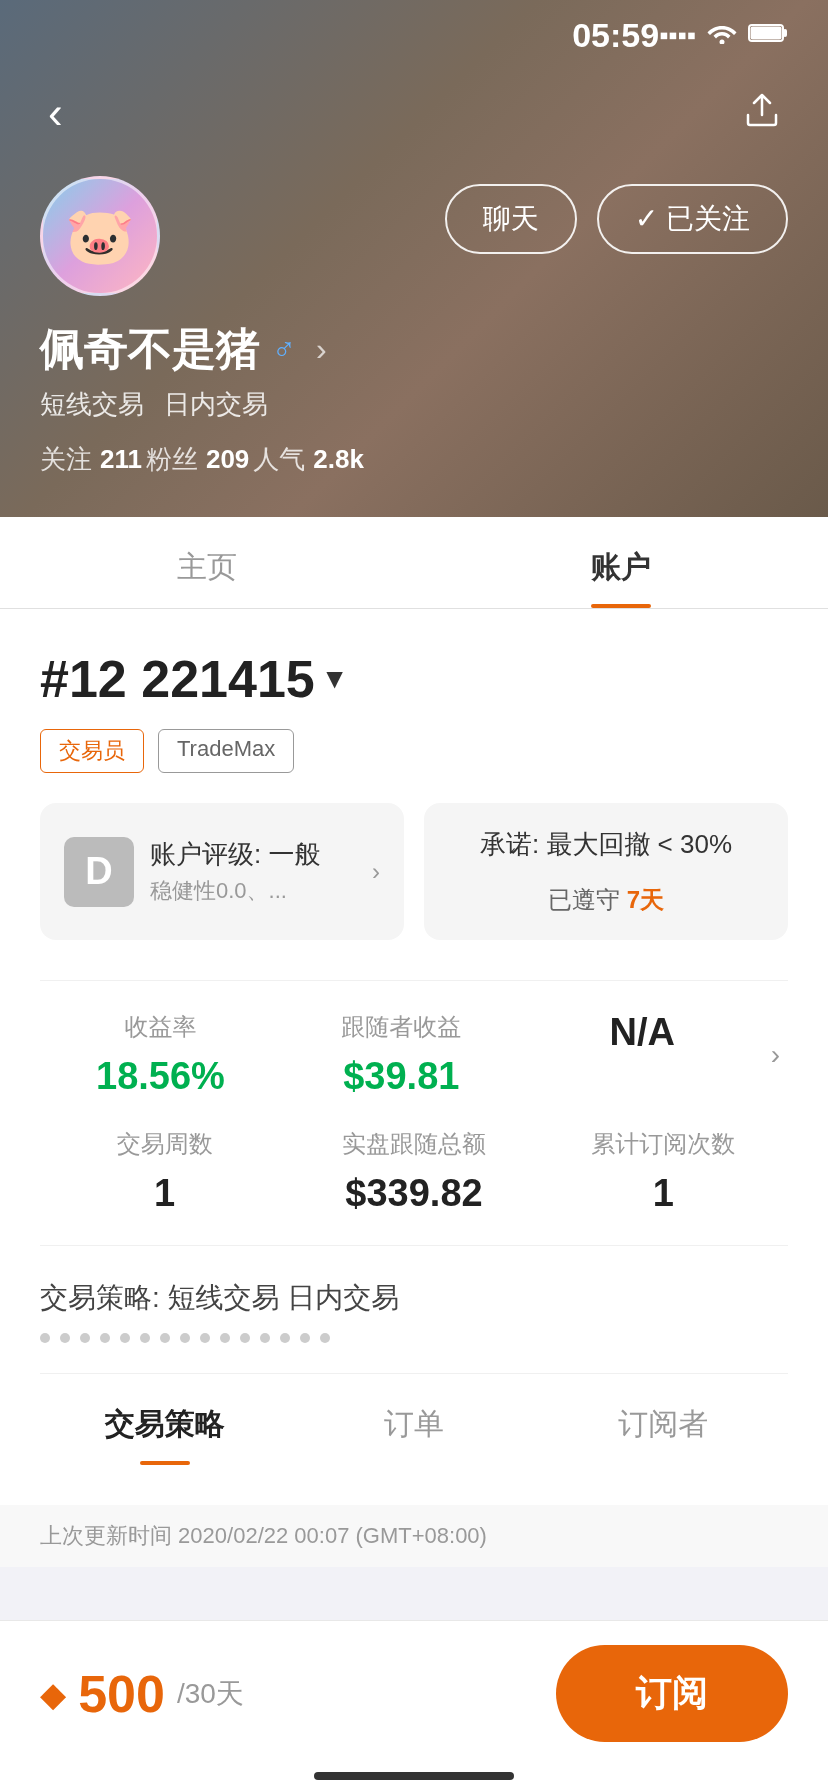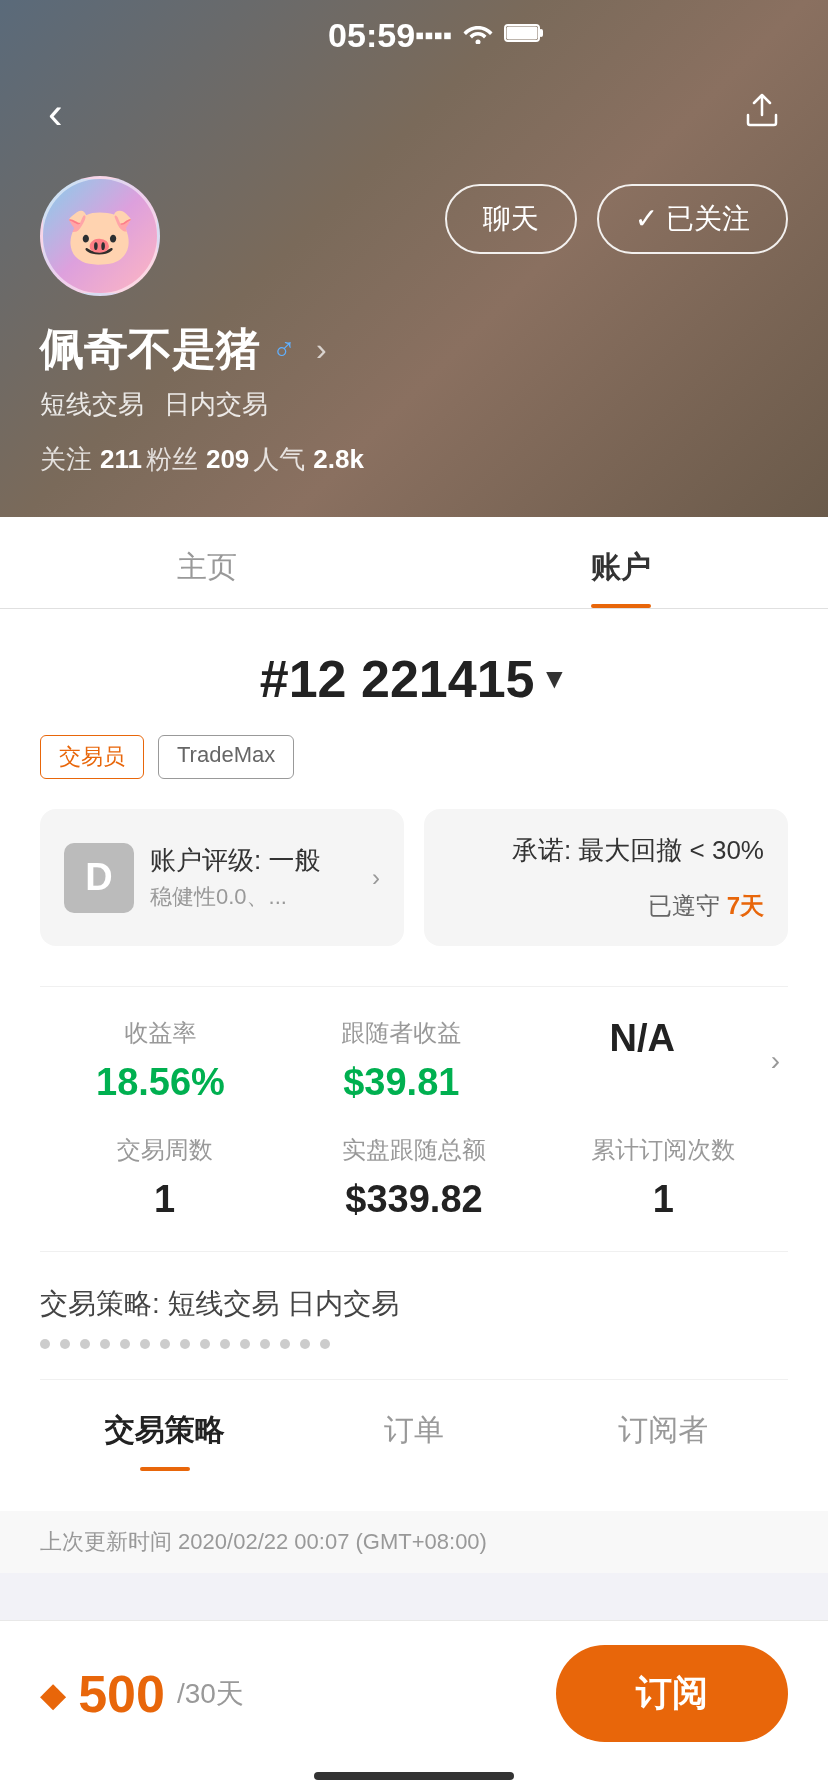--- a/index.html
+++ b/index.html
@@ -9,21 +9,21 @@
       min-height: 1792px;
       font-family: -apple-system, 'PingFang SC', 'Helvetica Neue', Arial, sans-serif;
       background: #f2f2f7;
       overflow-x: hidden;
     }
 
     
     .status-bar {
       background: transparent;
       display: flex;
-      justify-content: center;
+      justify-content: flex-end;
       align-items: center;
       padding: 16px 40px 8px 40px;
       position: absolute;
       top: 0; left: 0; right: 0;
       z-index: 10;
       margin-left: 44px;
     }
     .status-time {
       font-size: 34px;
       font-weight: 600;
@@ -201,22 +201,22 @@
     
     .main-content {
       background: #fff;
       padding: 40px;
     }
 
     
     .account-header {
       display: flex;
       align-items: center;
-      justify-content: center;
-      margin-bottom: 26px;
+      justify-content: flex-start;
+      margin-bottom: 20px;
       gap: 6px;
     }
     .account-id {
       font-size: 52px;
       font-weight: 700;
       color: #222;
     }
     .dropdown-arrow {
       font-size: 28px;
       color: #333;
@@ -279,21 +279,21 @@
       font-size: 22px;
       color: #999;
       margin-top: 4px;
     }
     .info-card-arrow {
       color: #999;
       font-size: 24px;
     }
     .info-card.promise {
       flex-direction: column;
-      align-items: flex-end;
+      align-items: center;
     }
     .promise-title {
       font-size: 26px;
       color: #333;
       margin-bottom: 6px;
     }
     .promise-subtitle {
       font-size: 24px;
       color: #666;
     }

